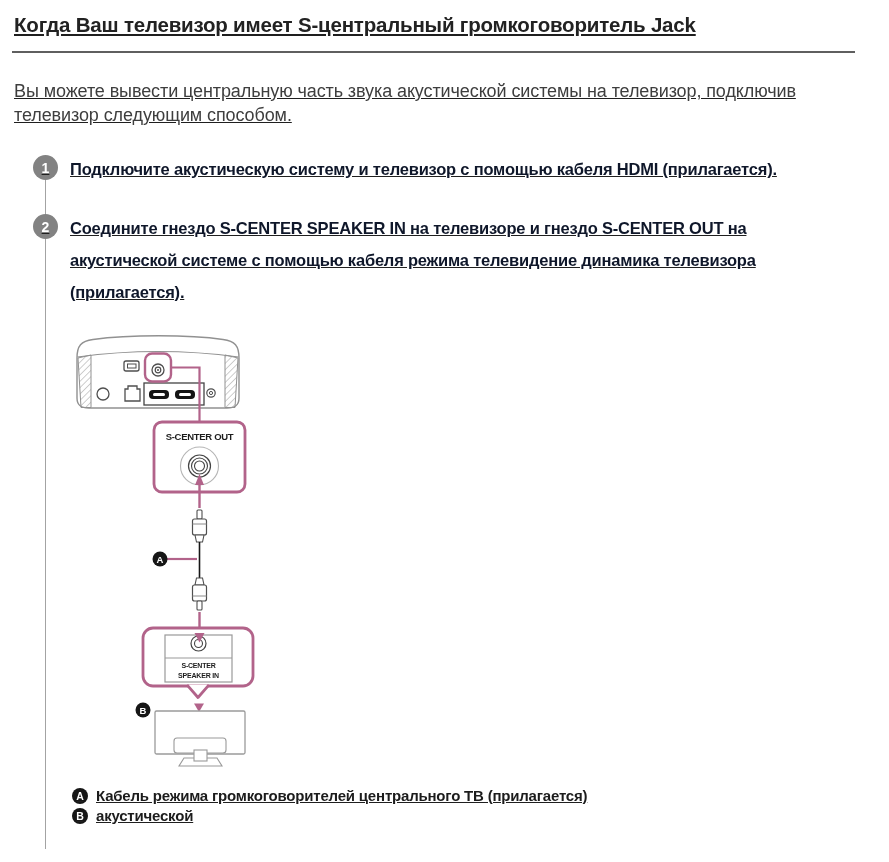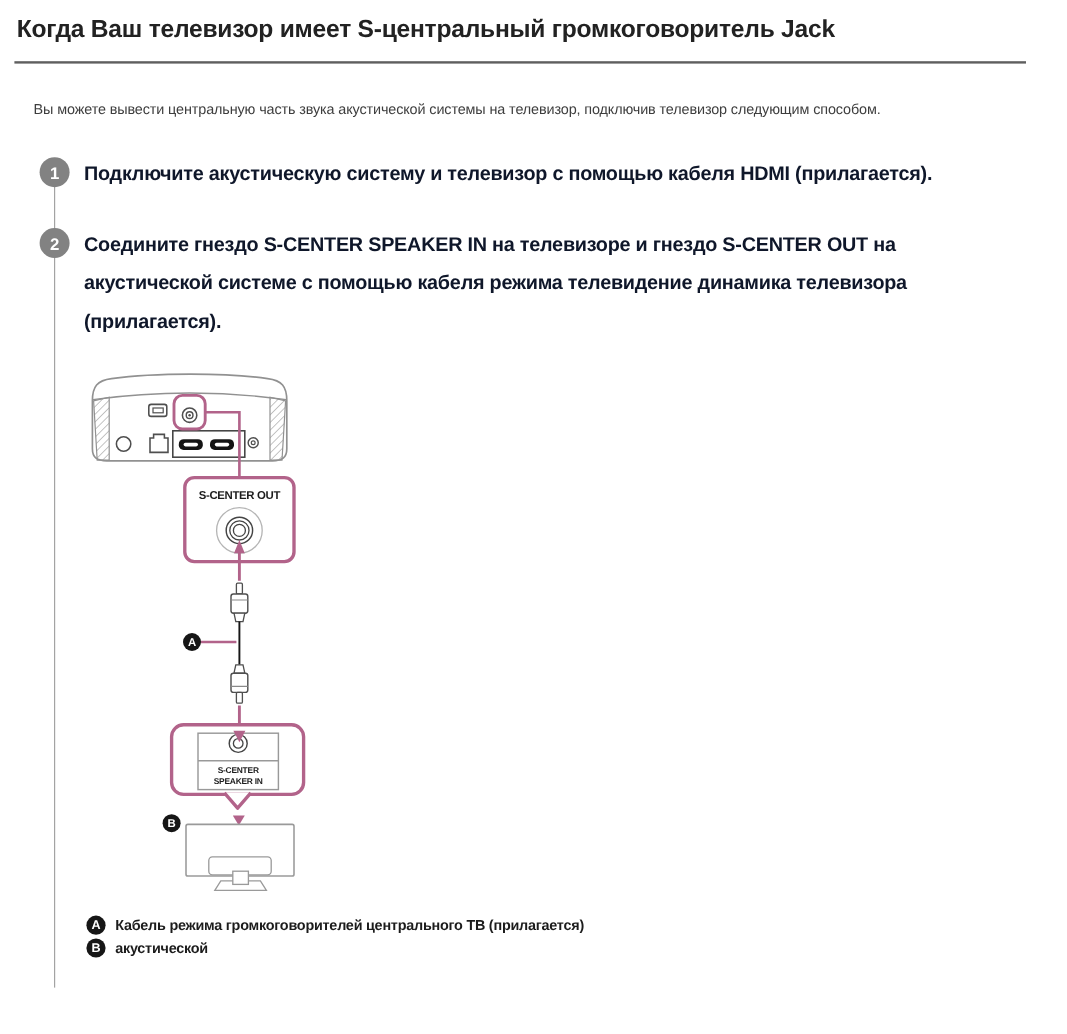--- a/index.html
+++ b/index.html
@@ -2,33 +2,33 @@
 <html lang="ru"><head>
 <meta charset="utf-8">
 <style>
   * { margin: 0; padding: 0; box-sizing: border-box; }
   html, body { background: #ffffff; }
   body {
     width: 889px; height: 862px; overflow: hidden;
     font-family: "Liberation Sans", sans-serif;
     color: #1f1f1f;
   }
-  .page { padding: 10px 20px 0 12px; }
+  .page { padding: 10px 20px 0 12px; text-decoration: underline; }
 
   .page-title {
     font-size: 20.5px; font-weight: bold; color: #222;
     letter-spacing: -0.2px; margin: 3px 0 14px 2px;
   }
   .title-rule {
     border: none; border-top: 2px solid #5f5f5f;
     margin: 0 14px 26px 0;
   }
   .intro {
-    font-size: 12px; color: #3e3e3e; line-height: 24px;
-    max-width: 812px; margin: 0 0 26px 16px; letter-spacing: -0.1px;
+    font-size: 18px; color: #3e3e3e; line-height: 24px;
+    max-width: 812px; margin: 0 0 26px 2px; letter-spacing: -0.1px;
   }
 
   .steps { position: relative; padding: 0 0 22px 21px; }
   .step-line {
     position: absolute; left: 33px; top: 13px;
     width: 1px; height: calc(100% - 13px);
     background: #a3a3a3; z-index: 0;
   }
   .step { display: flex; align-items: flex-start; margin-bottom: 27px; }
   .step:last-child { margin-bottom: 0; }
@@ -62,21 +62,21 @@
   }
 
   .legend { margin: 12px 0 0 2px; }
   .legend-item { display: flex; align-items: center; margin: 3px 0; }
   .legend-marker {
     flex: 0 0 auto; width: 16px; height: 16px; border-radius: 50%;
     background: #161616; color: #fff; font-size: 10.5px; font-weight: bold;
     display: flex; align-items: center; justify-content: center;
     margin-right: 8px;
   }
-  .legend-text { font-size: 12px; font-weight: bold; color: #1c1c1c; letter-spacing: -0.2px; }
+  .legend-text { font-size: 15px; font-weight: bold; color: #1c1c1c; letter-spacing: -0.2px; }
 </style>
 </head>
 <body>
 
 <div class="page">
 
   <h1 class="page-title">Когда Ваш телевизор имеет S-центральный громкоговоритель Jack</h1>
   <hr class="title-rule">
 
   <p class="intro">Вы можете вывести центральную часть звука акустической системы на телевизор, подключив телевизор следующим способом.</p>

